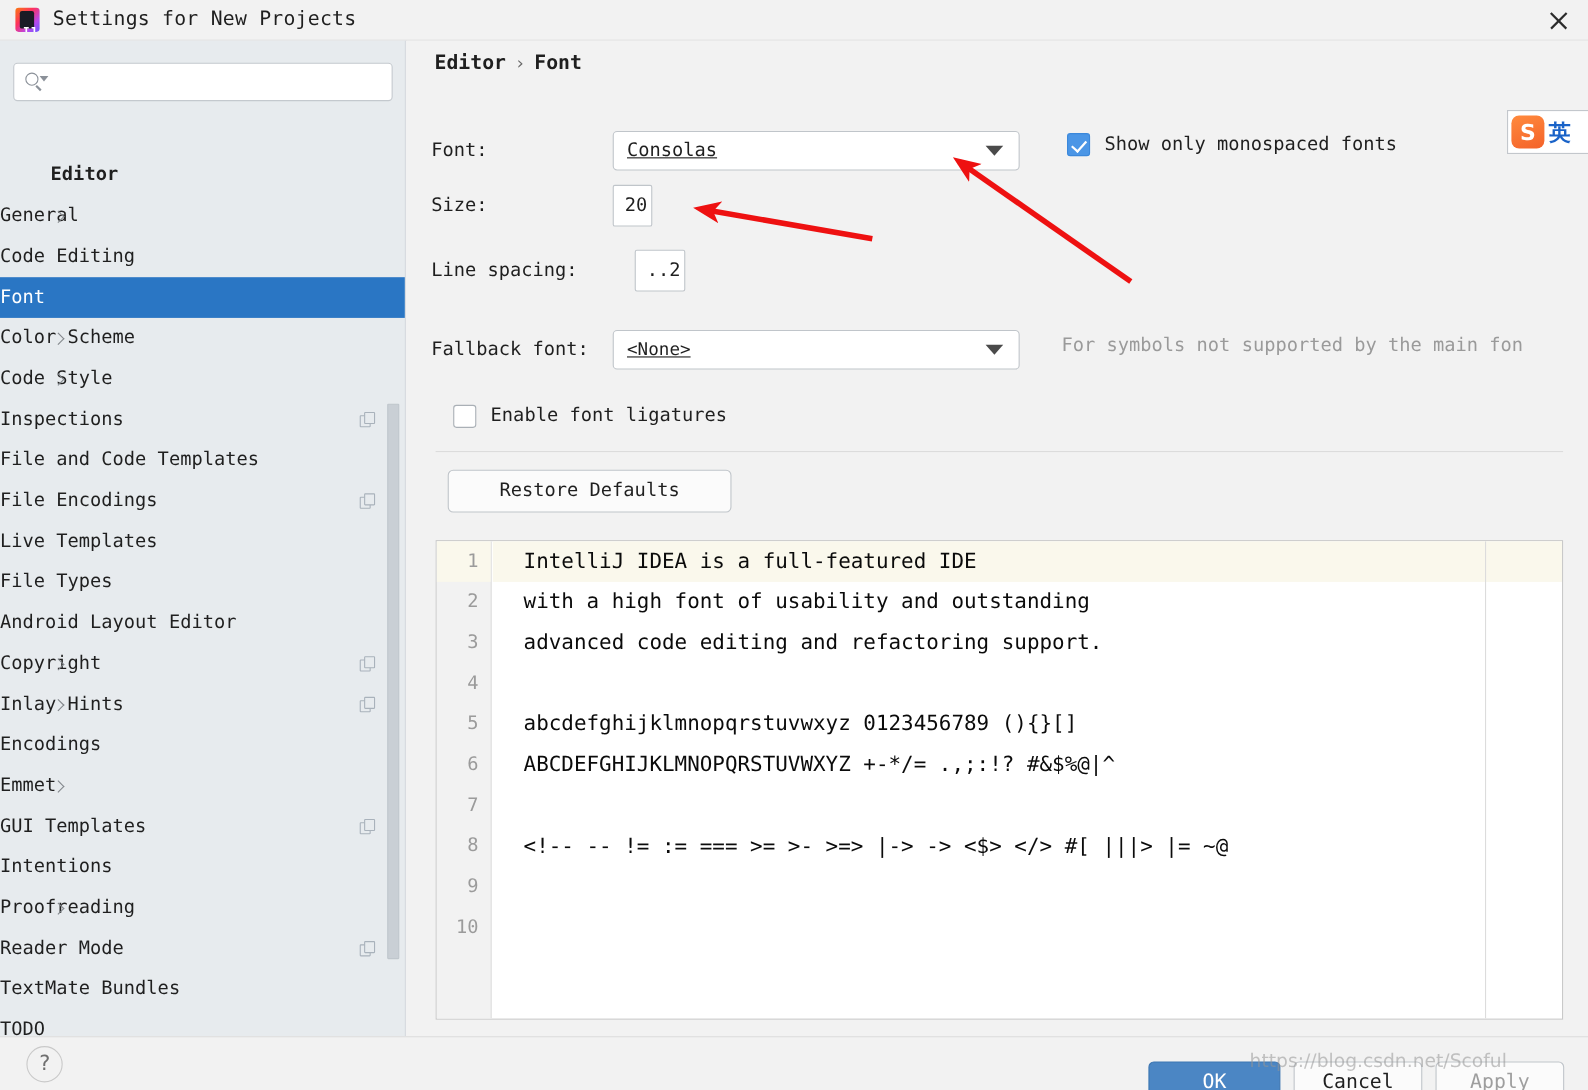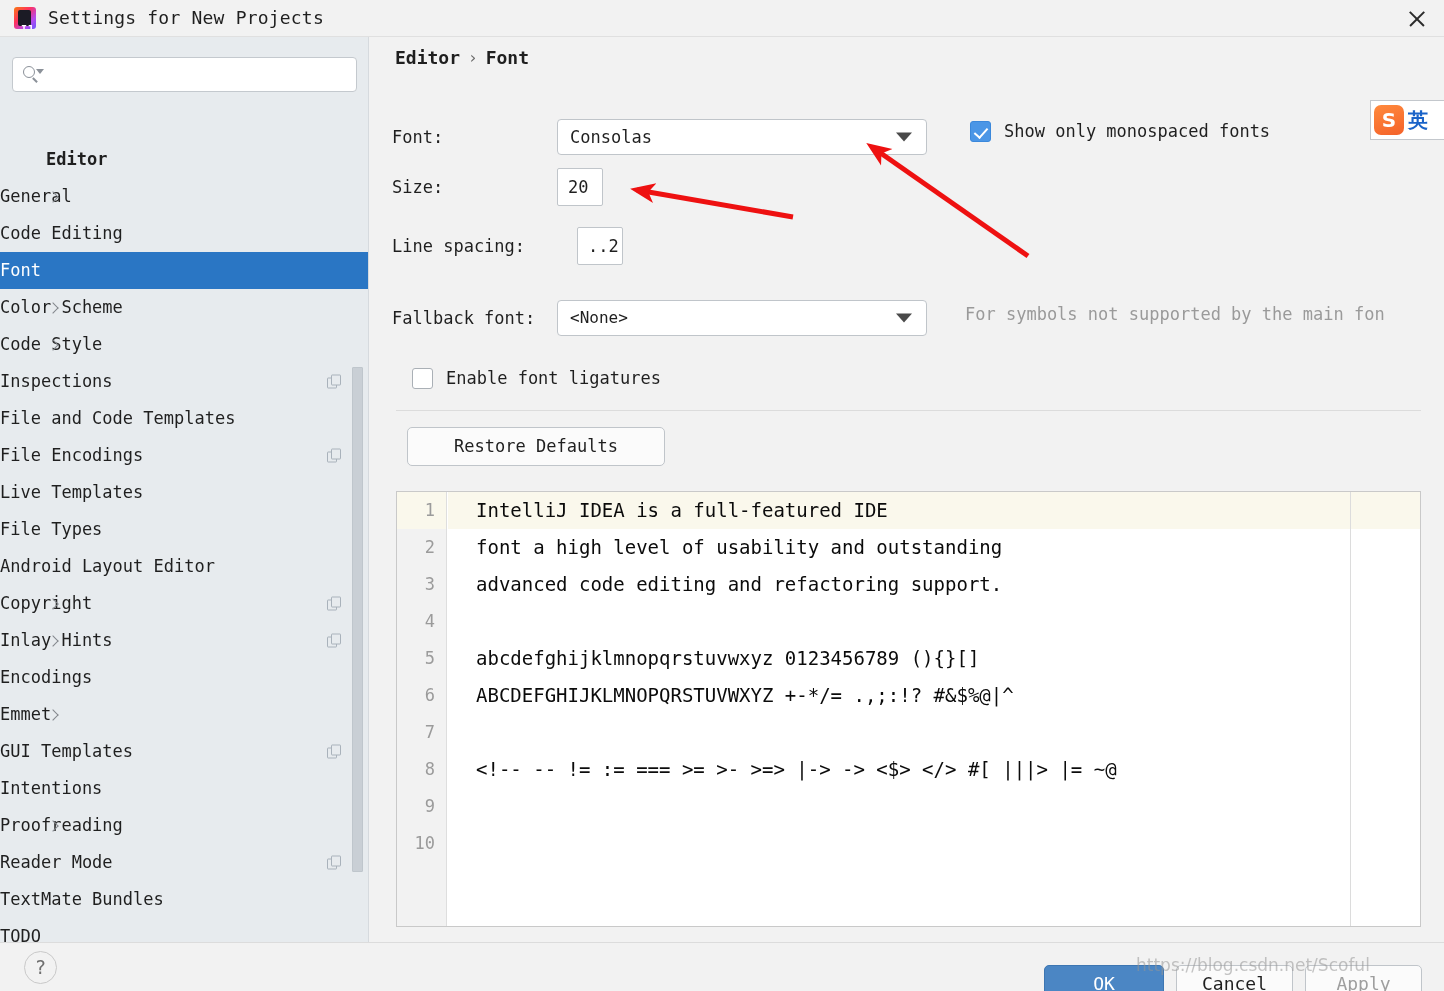--- a/index.html
+++ b/index.html
@@ -149,20 +149,21 @@
     font: 400 17px/1 "DejaVu Sans Mono", monospace; color: #1f1f1f;
     white-space: nowrap;
   }
 
   .combo {
     position: relative; background: #ffffff;
     border: 1px solid #c0c5ca; border-radius: 4px;
     display: flex; align-items: center;
     font: 400 17px/1 "DejaVu Sans Mono", monospace; color: #1f1f1f;
     cursor: pointer;
+    text-decoration: underline;
   }
   .combo .val { padding-left: 12px; }
   .combo .caret {
     position: absolute; right: 14px; top: 50%; transform: translateY(-50%);
     width: 0; height: 0;
     border-left: 8px solid transparent; border-right: 8px solid transparent;
     border-top: 9px solid #4a4a4a;
   }
   .textfield {
     background: #ffffff; border: 1px solid #c0c5ca; border-radius: 2px;
@@ -420,21 +421,21 @@
     <div class="form-row" style="left:22px; top:82px;">
       <span class="form-label" style="width:165px;">Font:</span>
       <div class="combo" style="width:370px; height:36px;">
         <span class="val">Consolas</span>
         <span class="caret"></span>
       </div>
     </div>
 
     <div class="form-row" style="left:22px; top:131px;">
       <span class="form-label" style="width:165px;">Size:</span>
-      <div class="textfield" style="width:46px; height:38px;">
+      <div class="textfield" style="width:36px; height:38px;">
         <span>20</span>
       </div>
     </div>
 
     <div class="form-row" style="left:22px; top:190px;gap:20px;">
       <span class="form-label" style="width:165px;">Line spacing:</span>
       <div class="textfield" style="width:46px; height:38px;">
         <span>..2</span>
       </div>
     </div>
@@ -474,21 +475,21 @@
           <div class="ln">5</div>
           <div class="ln">6</div>
           <div class="ln">7</div>
           <div class="ln">8</div>
           <div class="ln">9</div>
           <div class="ln">10</div>
         </div>
       <div class="code-area" id="code-area">
         <div class="margin-guide"></div>
       <div class="code-line caret-line">IntelliJ IDEA is a full-featured IDE</div>
-          <div class="code-line">font a high level of usability and outstanding</div>
+          <div class="code-line">with a high font of usability and outstanding</div>
           <div class="code-line">advanced code editing and refactoring support.</div>
           <div class="code-line"></div>
           <div class="code-line">abcdefghijklmnopqrstuvwxyz 0123456789 (){}[]</div>
           <div class="code-line">ABCDEFGHIJKLMNOPQRSTUVWXYZ +-*/= .,;:!? #&amp;$%@|^</div>
           <div class="code-line"></div>
           <div class="code-line">&lt;!-- -- != := === &gt;= &gt;- &gt;=&gt; |-&gt; -&gt; &lt;$&gt; &lt;/&gt; #[ |||&gt; |= ~@</div>
           <div class="code-line"></div>
           <div class="code-line"></div>
         </div>
     </div>

